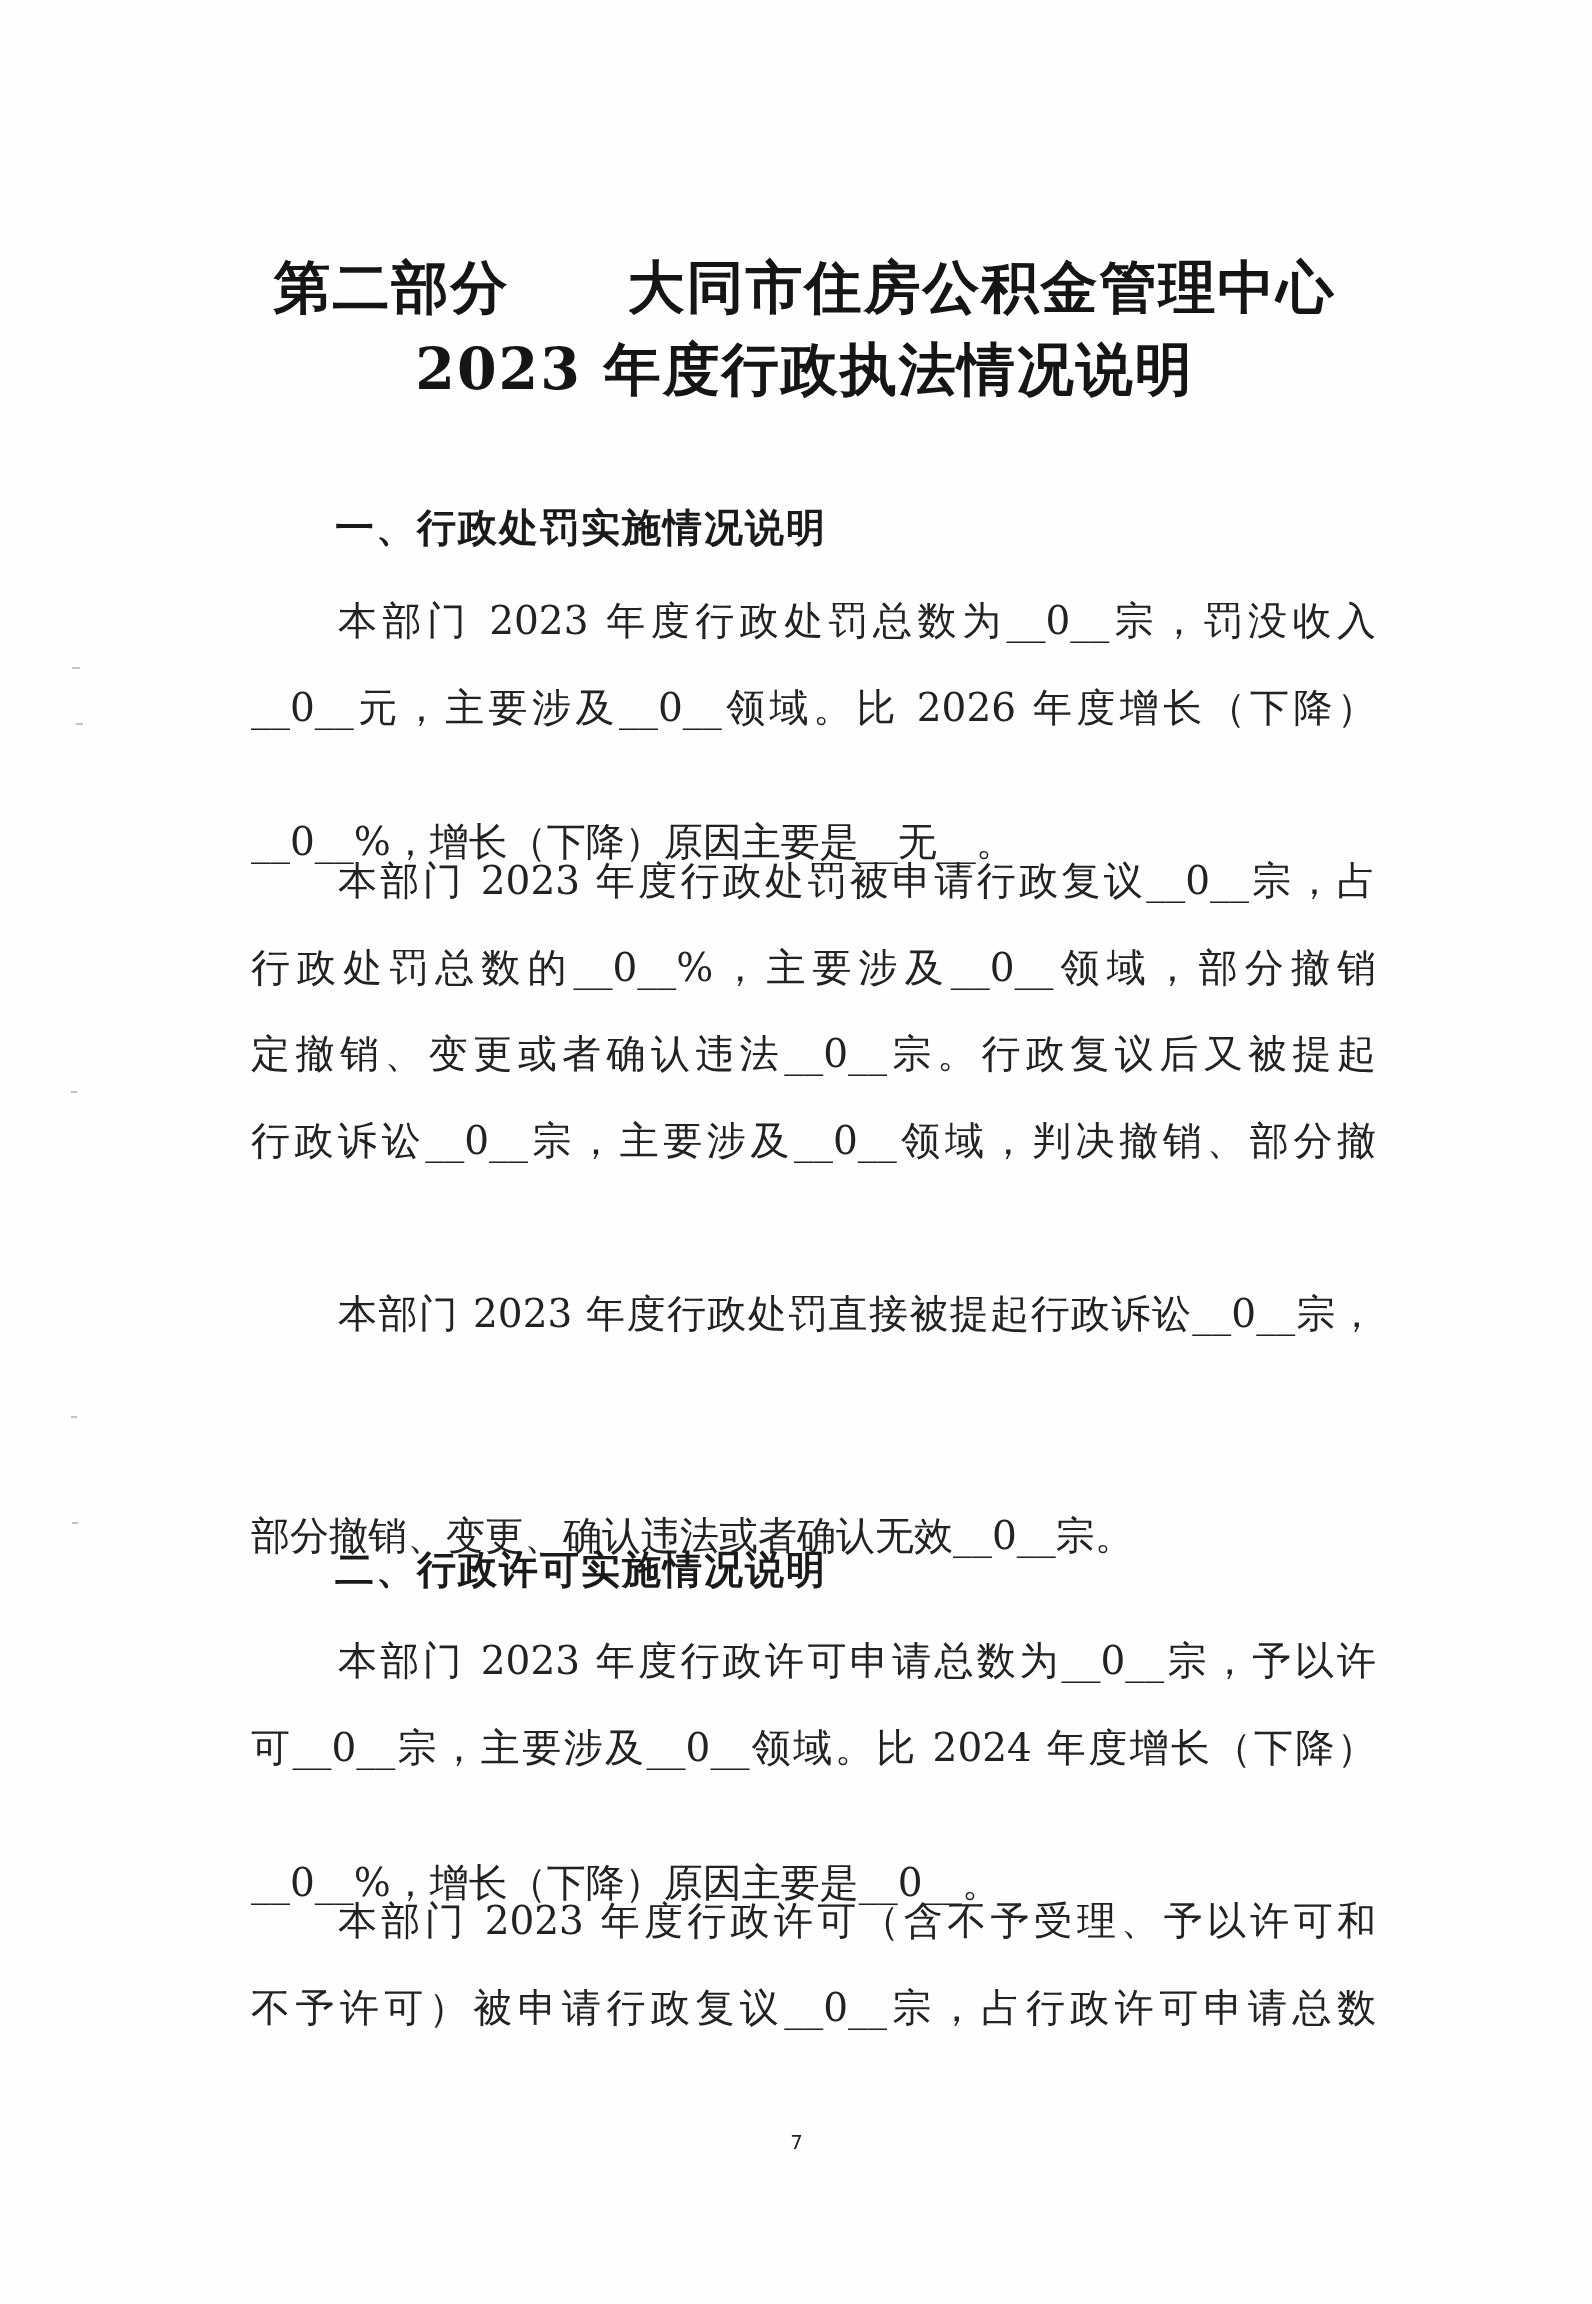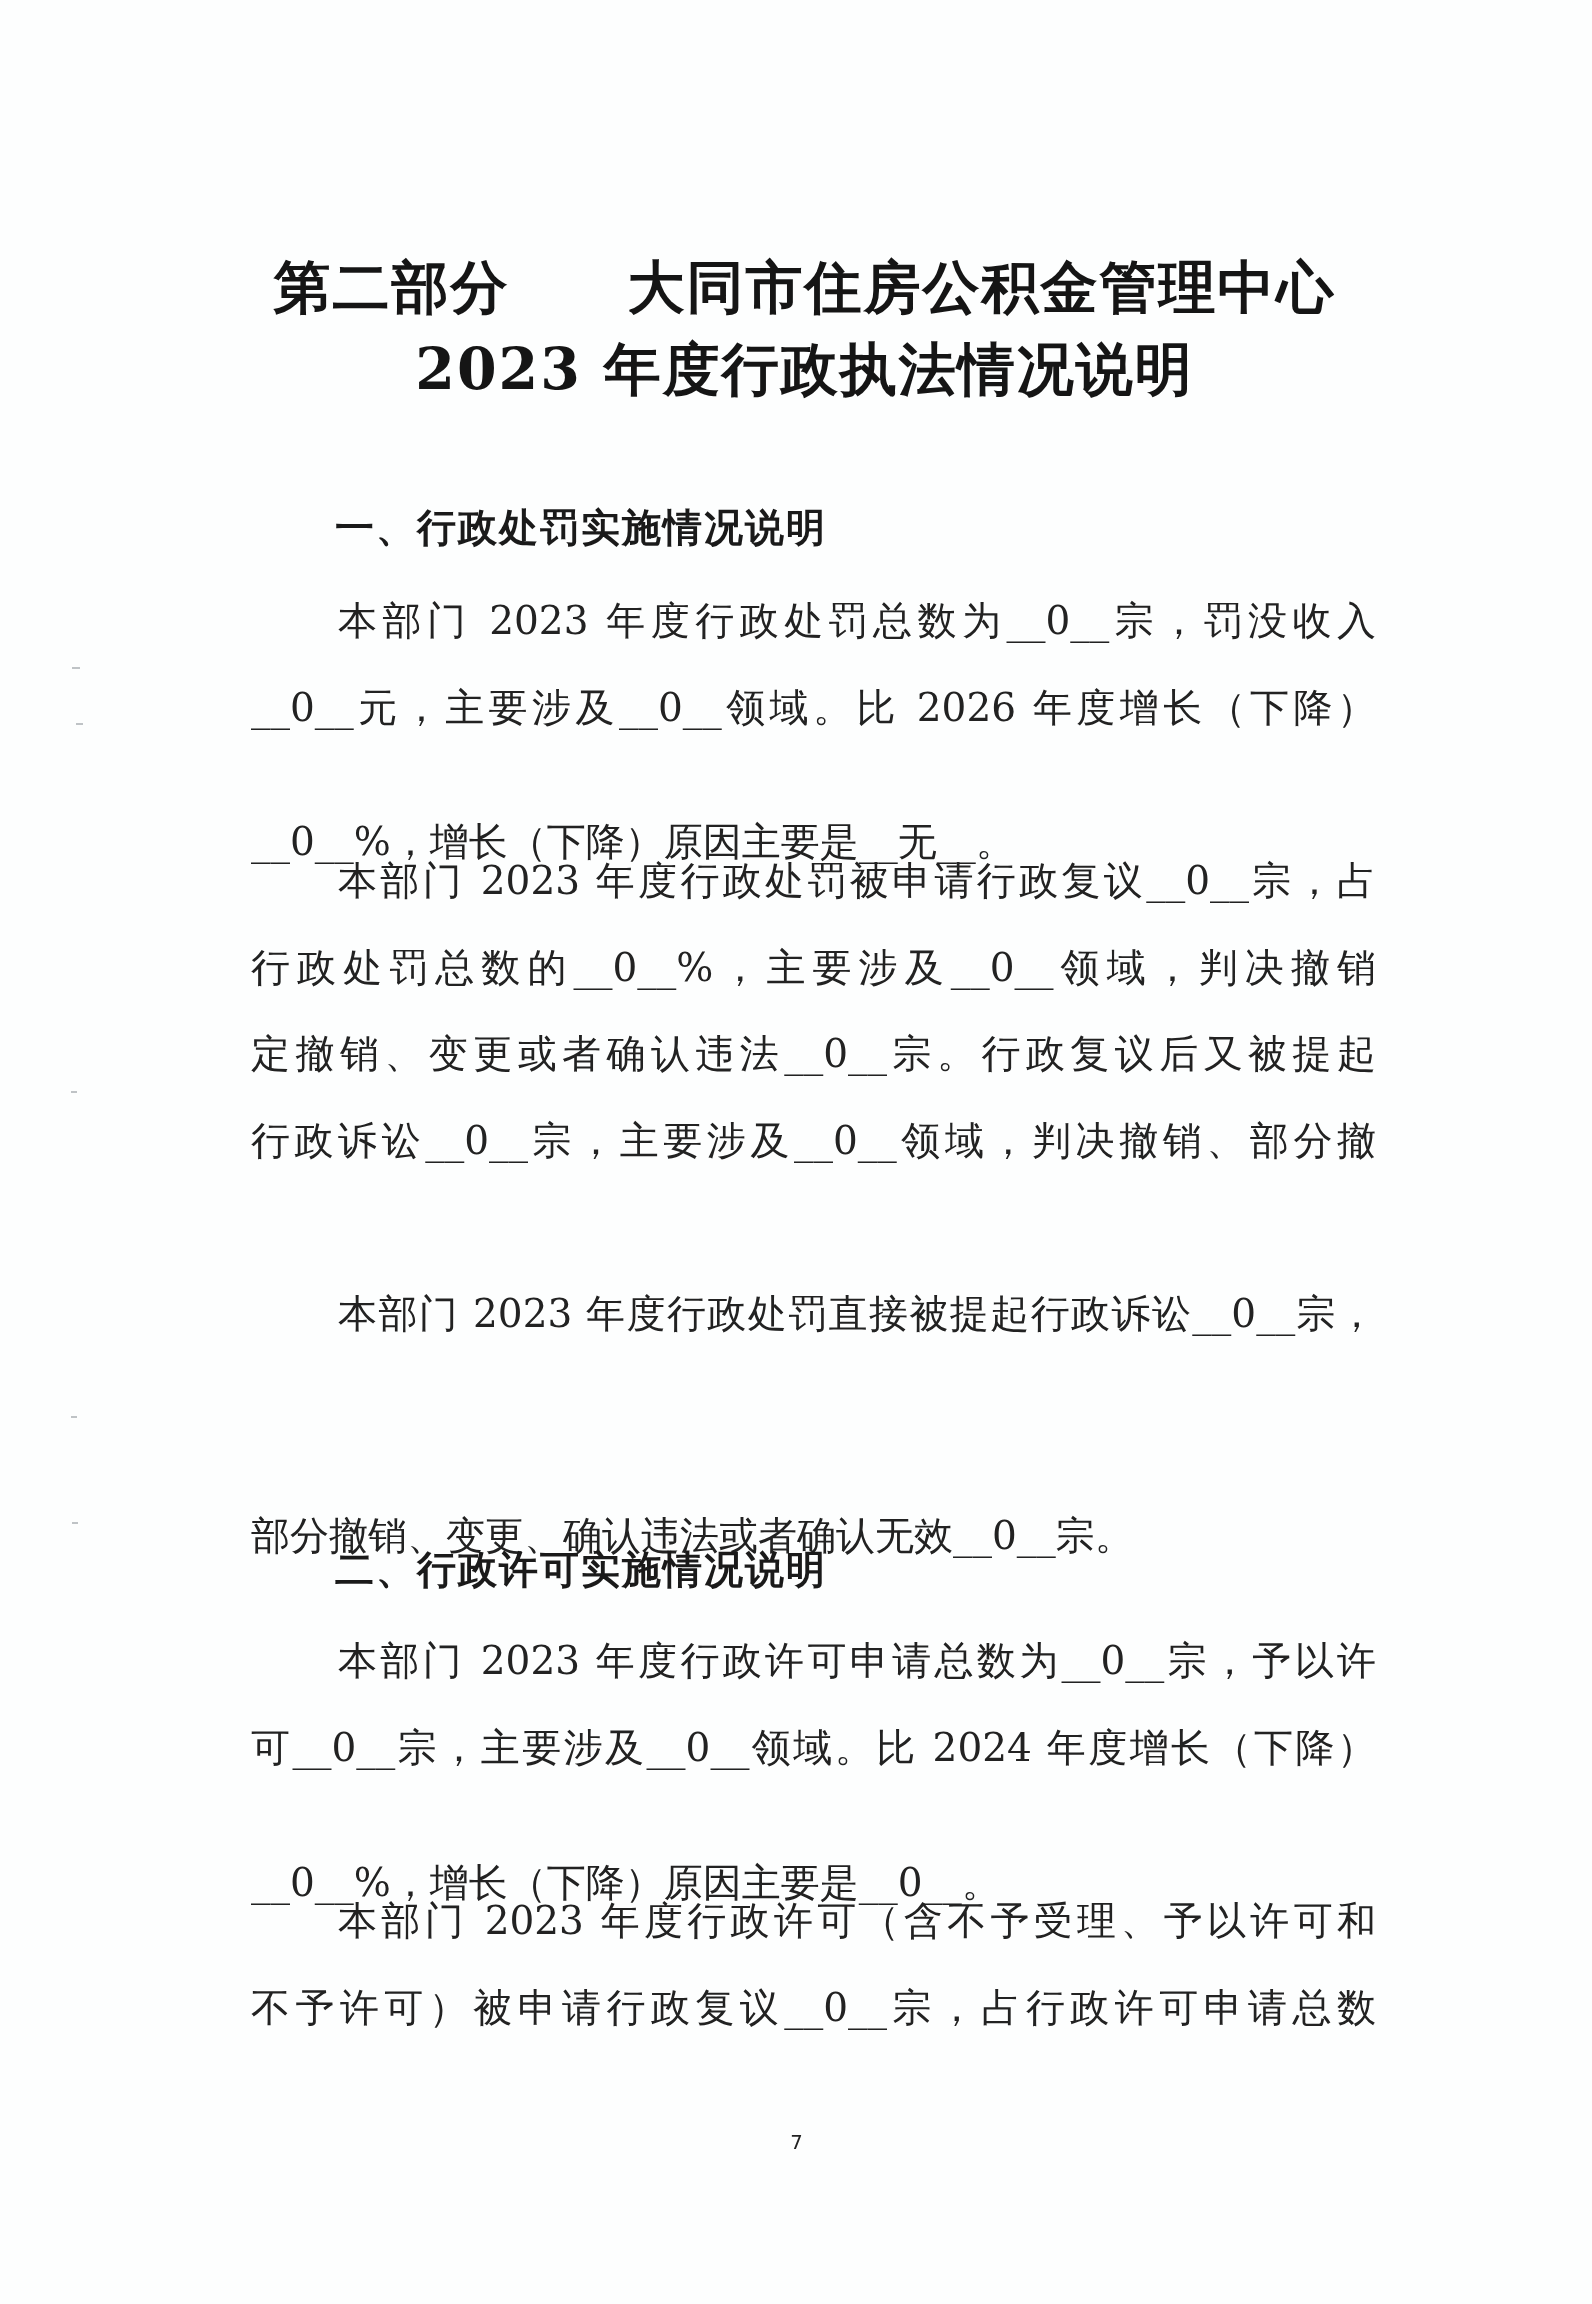--- a/index.html
+++ b/index.html
@@ -43,21 +43,21 @@
   <div class="title-line" style="top:258px;">第二部分　　大同市住房公积金管理中心</div>
   <div class="title-line" style="top:340px;">2023 年度行政执法情况说明</div>
 
   <div class="heading" style="top:512px;">一、行政处罚实施情况说明</div>
 
   <div class="line first" style="top:601px;">本部门 2023 年度行政处罚总数为__0__宗，罚没收入</div>
   <div class="line" style="top:688px;">__0__元，主要涉及__0__领域。比 2026 年度增长（下降）</div>
   <div class="line last" style="top:774px;">__0__%，增长（下降）原因主要是__无__。</div>
 
   <div class="line first" style="top:861px;">本部门 2023 年度行政处罚被申请行政复议__0__宗，占</div>
-  <div class="line" style="top:948px;">行政处罚总数的__0__%，主要涉及__0__领域，判决撤销</div>
+  <div class="line" style="top:948px;">行政处罚总数的__0__%，主要涉及__0__领域，部分撤销</div>
   <div class="line" style="top:1034px;">定撤销、变更或者确认违法__0__宗。行政复议后又被提起</div>
   <div class="line" style="top:1121px;">行政诉讼__0__宗，主要涉及__0__领域，判决撤销、部分撤</div>
 
   <div class="line first" style="top:1294px;">本部门 2023 年度行政处罚直接被提起行政诉讼__0__宗，</div>
   <div class="line last" style="top:1468px;">部分撤销、变更、确认违法或者确认无效__0__宗。</div>
 
   <div class="heading" style="top:1554px;">二、行政许可实施情况说明</div>
 
   <div class="line first" style="top:1641px;">本部门 2023 年度行政许可申请总数为__0__宗，予以许</div>
   <div class="line" style="top:1728px;">可__0__宗，主要涉及__0__领域。比 2024 年度增长（下降）</div>

